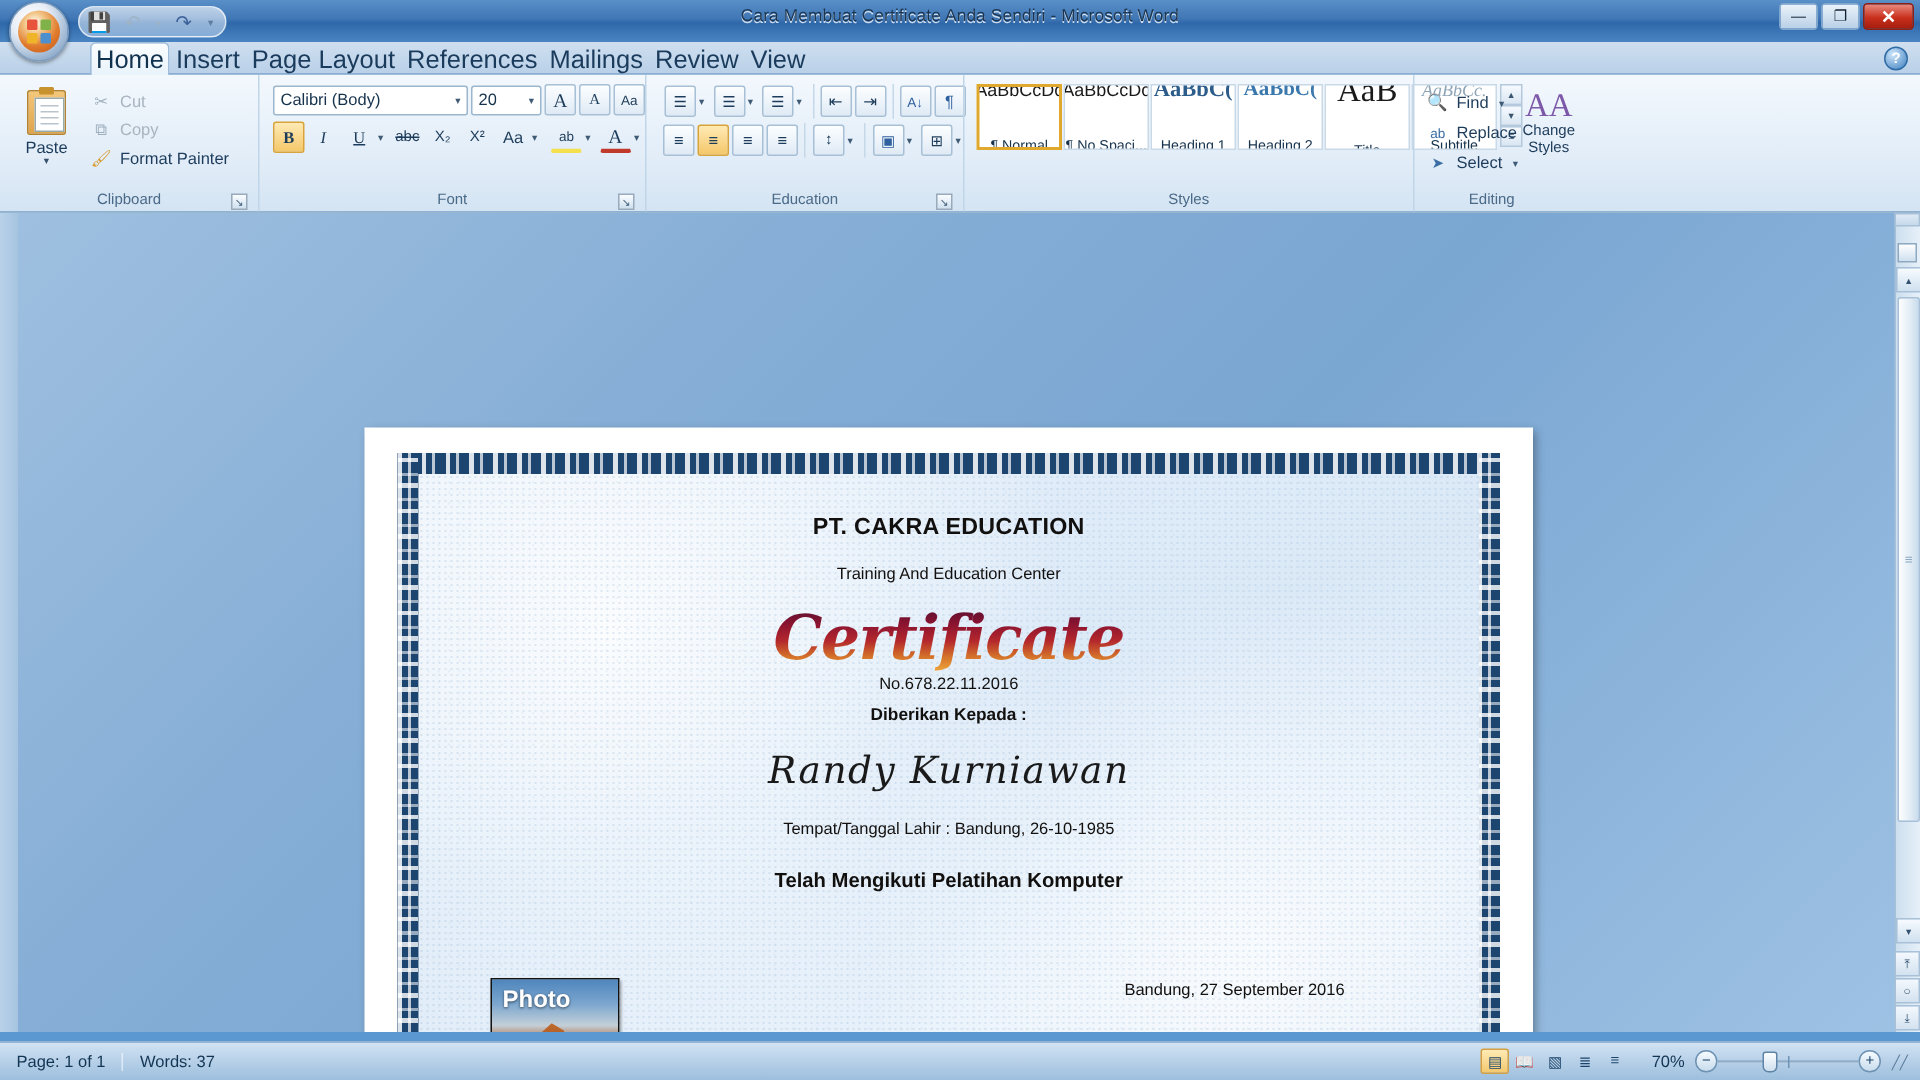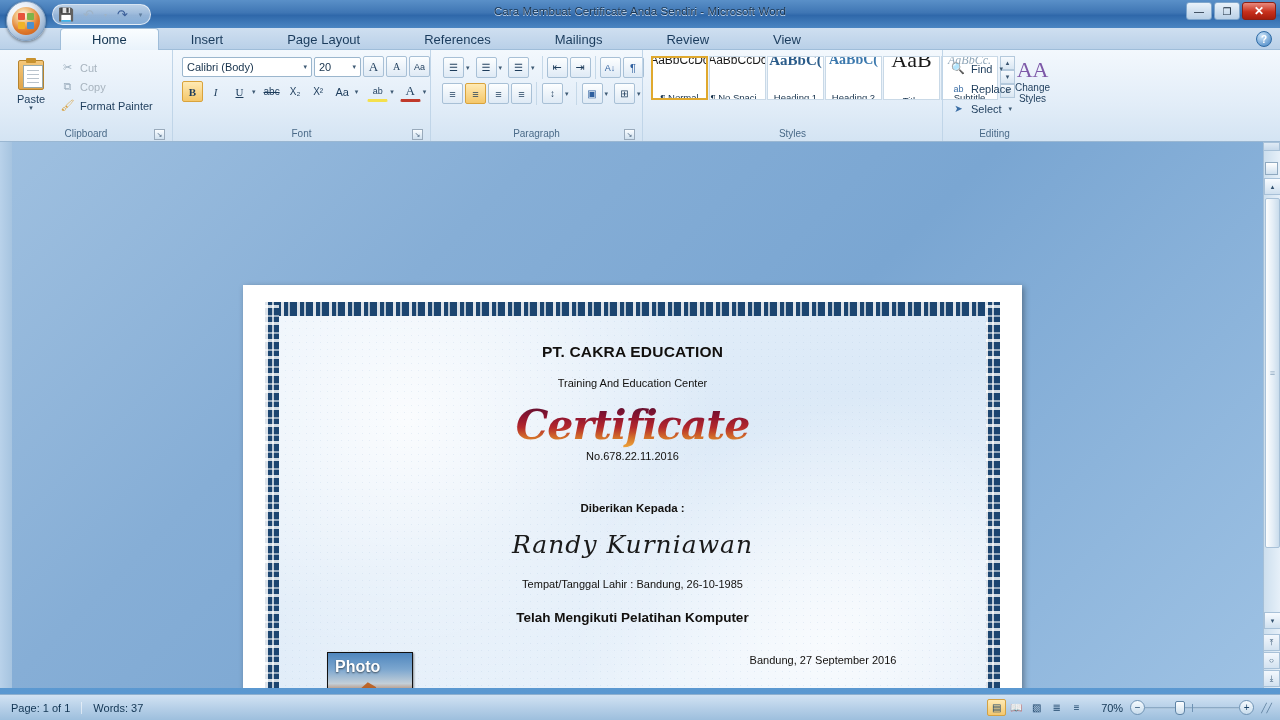--- a/index.html
+++ b/index.html
@@ -63,21 +63,21 @@
   }
 
   
   .ribbon-tabs {
     position:absolute; left:0; top:28px; width:1280px; height:22px;
     background:linear-gradient(180deg,#cfdff0,#b9d0e8);
     border-bottom:1px solid #9fbdd9;
   }
   .tabs { position:absolute; left:60px; top:0; display:flex; height:22px; }
   .tab {
-    padding:3px 31px 2px; font-size:13px; color:#1a3b5c; cursor:pointer;
+    padding:3px 3px 2px; font-size:17px; color:#1a3b5c; cursor:pointer;
     border:1px solid transparent; border-bottom:none;
     border-radius:4px 4px 0 0; line-height:16px;
   }
   .tab.active {
     background:linear-gradient(180deg,#fafdff,#e9f3fb);
     border-color:#9fbdd9; color:#11324f;
   }
   .helpbtn {
     position:absolute; right:8px; top:3px; width:16px; height:16px; border-radius:50%;
     background:radial-gradient(circle at 35% 30%,#cfe6fa,#3d7fc0);
@@ -251,21 +251,21 @@
     margin-top:13px;
     font-family:"DejaVu Serif", serif;
     font-size:41px; font-style:italic; font-weight:bold;
     letter-spacing:-1px;
     background:linear-gradient(180deg,#4a1030 0%,#8e1430 32%,#b4282c 55%,#d4722a 78%,#f0a83c 100%);
     -webkit-background-clip:text; background-clip:text; color:transparent;
     line-height:46px;
     text-shadow:0 0 0 rgba(0,0,0,0);
   }
   .c-no { font-size:11px; color:#12100e; margin-top:2px; }
-  .c-given { font-size:11.5px; font-weight:bold; color:#12100e; margin-top:40px; }
+  .c-given { font-size:11.5px; font-weight:bold; color:#12100e; margin-top:9px; }
   .c-name {
     font-family:"DejaVu Serif", serif; font-style:italic; font-size:25px;
     color:#1a1a1a; margin-top:16px; letter-spacing:1px; line-height:30px;
   }
   .c-birth { font-size:11px; color:#12100e; margin-top:18px; }
   .c-course { font-size:13.5px; font-weight:bold; color:#12100e; margin-top:20px; }
   .c-date { font-size:11.5px; color:#12100e; margin-top:10px; }
   .c-date b { font-weight:bold; }
 
   .sign-block {
@@ -525,21 +525,21 @@
             <span class="btn bordered" style="font-size:10px;color:#2e5f9e;">▣</span>
             <span class="caret">▾</span>
           </span>
           <span class="split">
             <span class="btn bordered" style="font-size:10px;">⊞</span>
             <span class="caret">▾</span>
           </span>
         </div>
       </div>
       <div class="group-label">
-        <span>Paragraph</span>
+        <span>Education</span>
         <span class="dlg">↘</span>
       </div>
     </div>
 
     <div class="group" style="width:300px;">
       <div class="group-body" style="align-items:flex-start;padding-left:3px;">
         <div class="gallery">
           <div class="style-item sel">
             <span class="style-prev">AaBbCcDc</span>
             <span class="style-name">¶ Normal</span>

